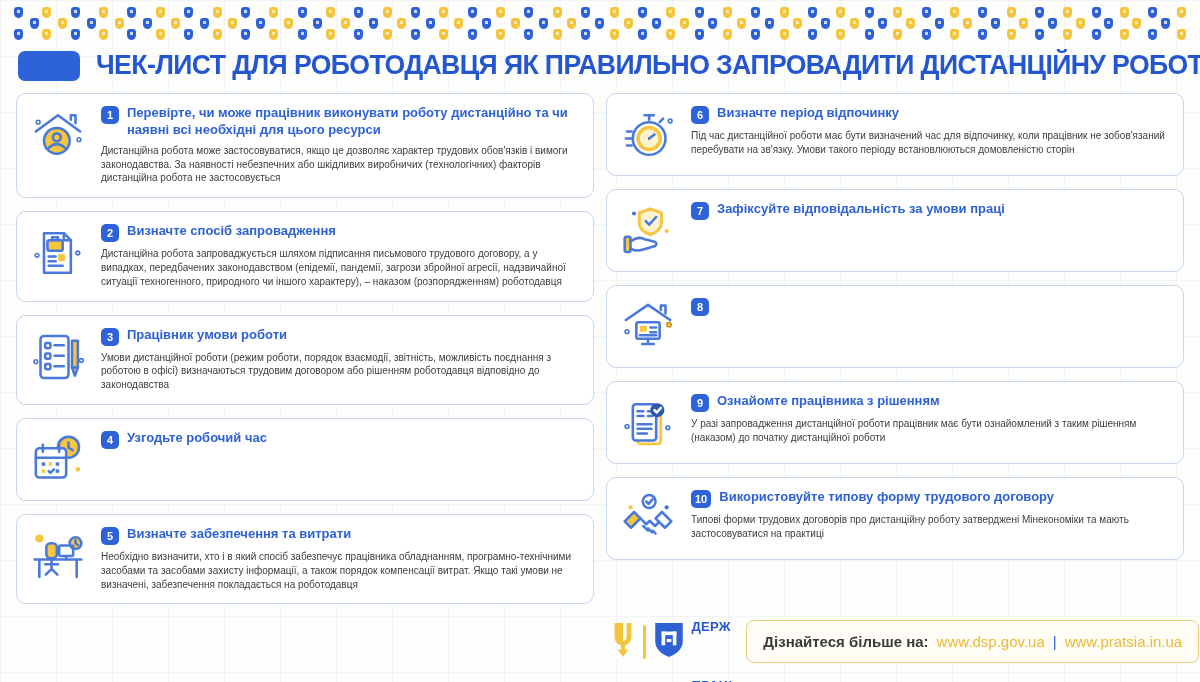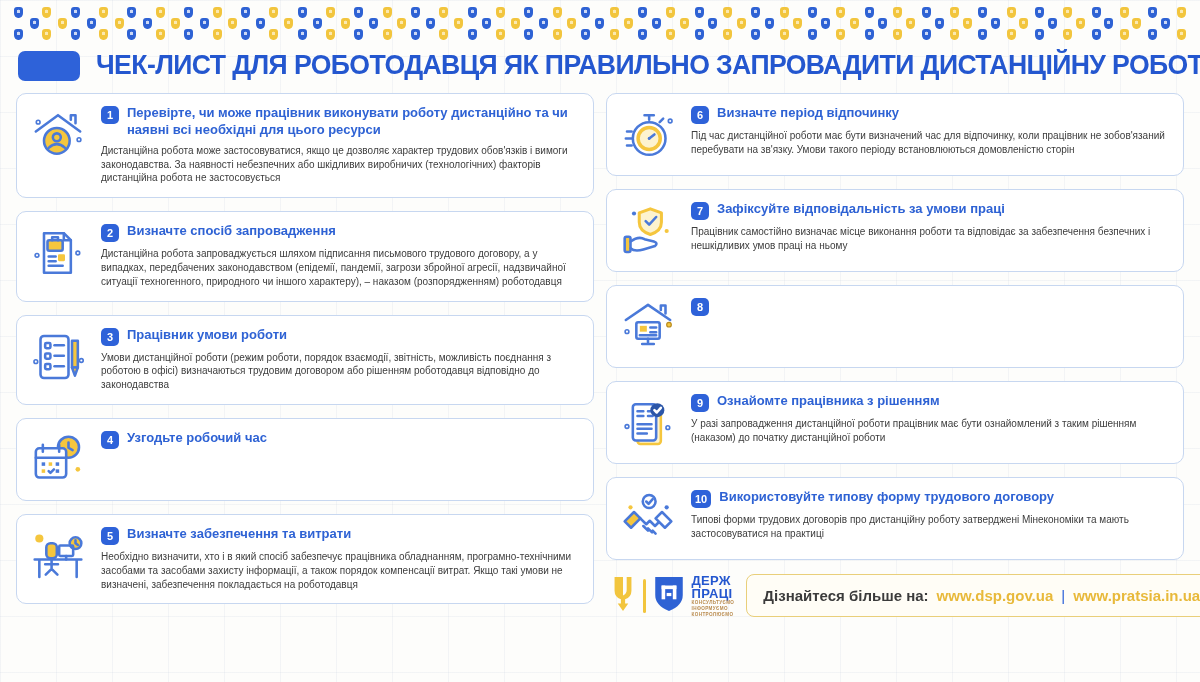--- a/index.html
+++ b/index.html
@@ -50,29 +50,29 @@
     min-width:18px;height:18px;padding:0 4px;border-radius:5px;
     display:inline-flex;align-items:center;justify-content:center;flex:0 0 auto;margin-top:1px;
   }
   .heading-text{color:var(--accent-blue);font-size:13px;font-weight:700;line-height:1.3;}
   .card-body{color:var(--body-text);font-size:10px;line-height:1.38;}
   
   .footer-row{display:flex;gap:12px;align-items:center;margin-top:1px;}
   .logo-block{display:flex;align-items:center;gap:7px;flex:0 0 auto;padding-left:4px;}
   .logo-divider{width:2.5px;height:34px;background:var(--accent-yellow);border-radius:2px;}
   .logo-name{line-height:1;}
-  .logo-name .nm{color:#2457cf;font-weight:800;font-size:13px;letter-spacing:.3px;display:block;}
+  .logo-name .nm{color:#2457cf;font-weight:800;font-size:13px;letter-spacing:.3px;display:block;margin-top:46px;}
   .logo-tagline{margin-top:2px;}
   .logo-tagline span{display:block;font-size:4.6px;font-weight:700;color:#b98b4e;letter-spacing:.4px;line-height:1.3;}
   .info-box{
     flex:1;border:1.6px solid var(--footer-box-border);border-radius:8px;background:#fffdf6;
     padding:12px 16px;text-align:center;font-size:15px;font-weight:700;color:#3b3b3b;
     display:flex;justify-content:center;align-items:center;gap:8px;white-space:nowrap;
   }
-  .info-box a{color:var(--link-yellow);text-decoration:none;font-weight:700;}
+  .info-box a{color:var(--link-yellow);text-decoration:none;font-weight:400;}
   .info-sep{color:#2e62d9;font-weight:400;}
 </style>
 </head>
 <body>
 
 <div class="pattern-top">
   <div class="pattern-row">
       <span class="pat-shield b"></span>
       <span class="pat-shield y"></span>
       <span class="pat-shield b"></span>
@@ -362,21 +362,20 @@
           <path d="M9 33 q7 -5 12 -2 l8 2 q4 1.2 1 3.8 l-10 3 q-7.5 2.2 -11 -1"></path>
           <circle cx="12" cy="9" r="1.8" fill="#4a79d9" stroke="none"></circle>
             <circle cx="40" cy="24" r="1.8" fill="#f5c63e" stroke="none"></circle>
         </svg>
       </div>
       <div class="card-content">
         <div class="card-heading">
           <span class="badge">7</span>
           <span class="heading-text">Зафіксуйте відповідальність за умови праці</span>
         </div>
-        <p class="card-body">Працівник самостійно визначає місце виконання роботи та відповідає за забезпечення безпечних і нешкідливих умов праці на ньому</p>
       </div>
     </div>
 
     <div class="card">
       <div class="card-icon">
         <svg viewBox="0 0 48 48" fill="none" stroke="#4a79d9" stroke-width="2.2" stroke-linecap="round" stroke-linejoin="round">
           <path d="M5 18 L24 5 L43 18"></path>
             <path d="M35 9.5 v-4 h4 v7"></path>
           <rect x="14" y="20" width="20" height="14" rx="1.5" fill="#fff"></rect>
           <rect x="17" y="23" width="6" height="5" fill="#f5c63e" stroke="none"></rect>

